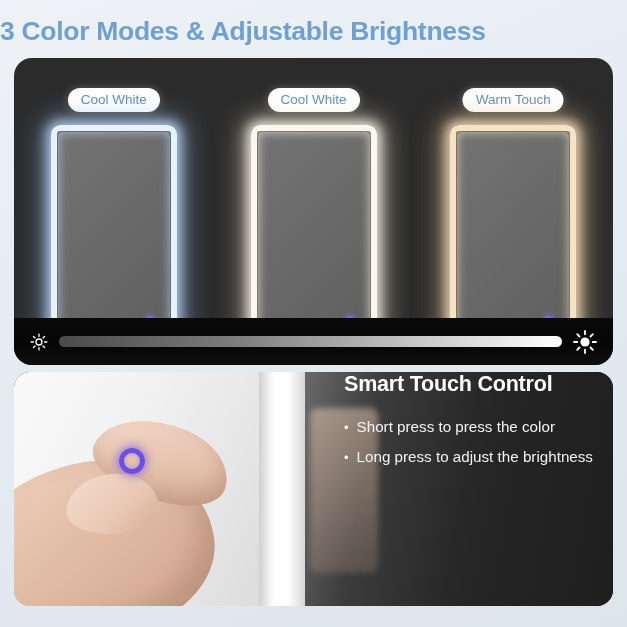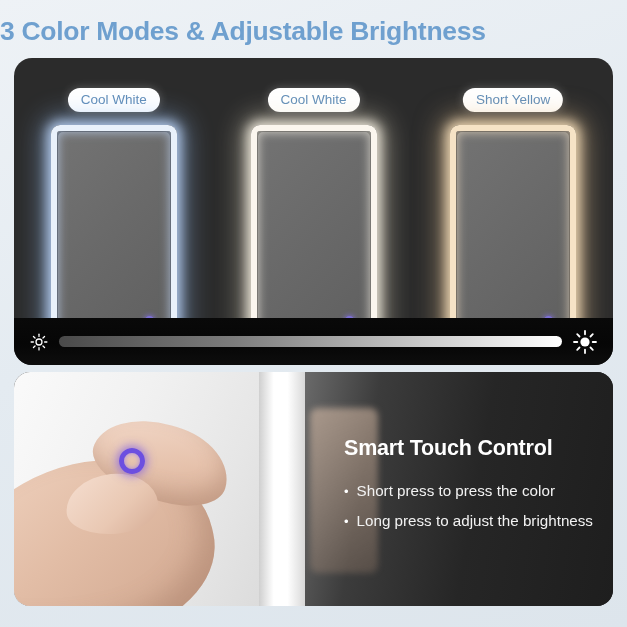--- a/index.html
+++ b/index.html
@@ -238,21 +238,20 @@
     filter: blur(3px);
   }
   .text-col {
     position: absolute;
     left: 330px;
     top: 0;
     right: 14px;
     height: 100%;
     display: flex;
     flex-direction: column;
-    justify-content: center;
     gap: 0;
   }
   .sub-title {
     color: #ffffff;
     font-size: 21.5px;
     font-weight: bold;
     letter-spacing: -0.2px;
     margin-bottom: 21px;
   }
   .bullet {
@@ -291,21 +290,21 @@
 
     <div class="mode-col">
       <div class="pill">Cool White</div>
       <div class="mirror m-wwhite">
         <div class="glow"></div>
         <div class="touch-sensor"></div>
       </div>
     </div>
 
     <div class="mode-col">
-      <div class="pill">Short Yellow</div>
+      <div class="pill">Warm Touch</div>
       <div class="mirror m-wyellow">
         <div class="glow"></div>
         <div class="touch-sensor"></div>
       </div>
     </div>
 
   </div>
 
   <div class="slider-strip">
     <svg class="sun sun-sm" viewBox="0 0 24 24">

